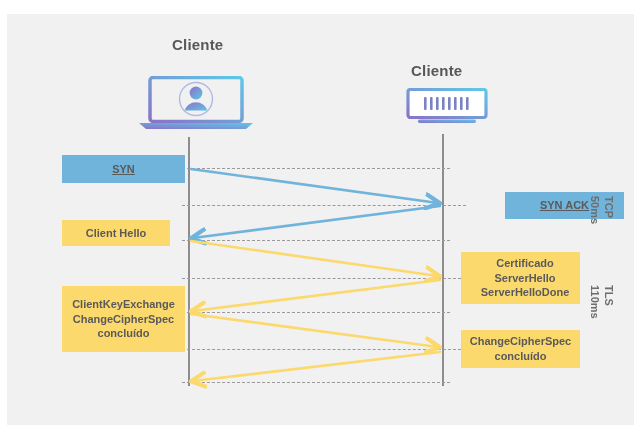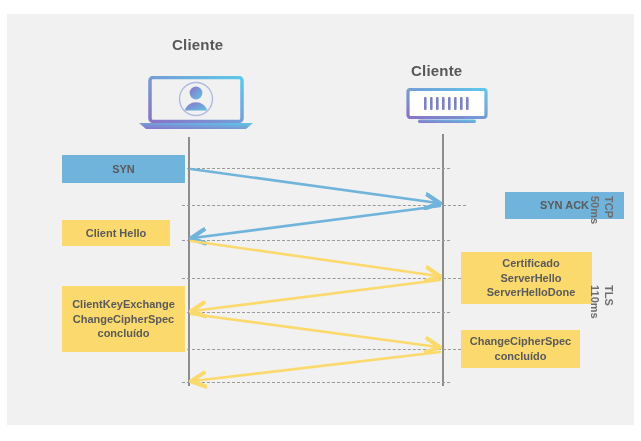--- a/index.html
+++ b/index.html
@@ -59,31 +59,31 @@
     display: flex;
     align-items: center;
     justify-content: center;
     text-align: center;
     font-size: 11px;
     font-weight: bold;
     color: #5a5a5a;
     line-height: 1.32;
     padding: 2px 4px;
   }
-  .blue { background: #70b4dc; }
+  .blue { background: #70b4dc; text-decoration: underline; }
   .yellow { background: #fbd96d; }
 
   
   #box-syn       { left: 62px;  top: 155px; width: 123px; height: 28px; }
   #box-ack       { left: 62px;  top: 214px; width: 123px; height: 24px; }
   #box-clienthello { left: 62px; top: 220px; width: 108px; height: 26px; }
   #box-cke       { left: 62px;  top: 286px; width: 123px; height: 66px; }
   
   #box-synack    { left: 461px; top: 192px; width: 119px; height: 27px; margin-left: 44px; }
-  #box-cert      { left: 461px; top: 252px; width: 131px; height: 52px; padding-left: 13px; }
+  #box-cert      { left: 461px; top: 252px; width: 119px; height: 52px; padding-left: 13px; }
   #box-ccs       { left: 461px; top: 330px; width: 119px; height: 38px; }
 
   
   .phase {
     position: absolute;
     font-size: 11px;
     font-weight: bold;
     color: #6d6d6d;
     white-space: nowrap;
     transform-origin: left top;

